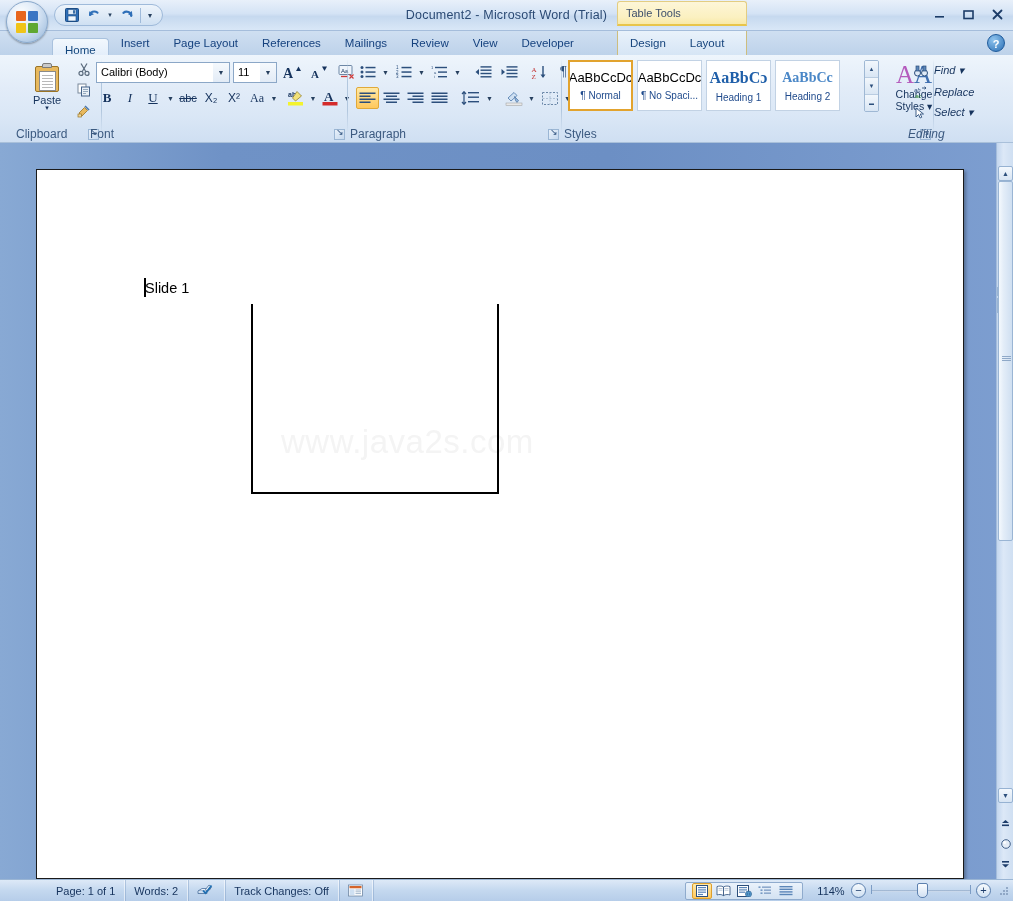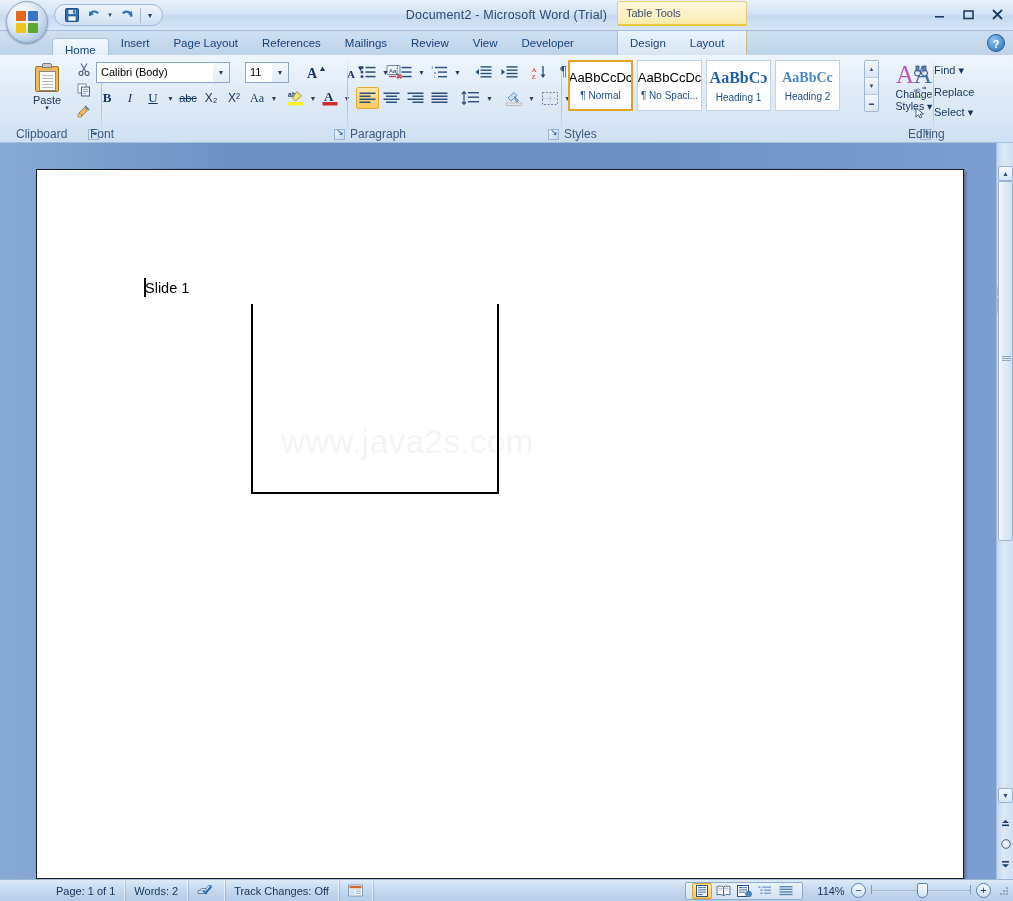--- a/index.html
+++ b/index.html
@@ -135,21 +135,21 @@
              border:1px solid #8a8a8a; }
   .cb-page:before { content:""; position:absolute; left:2px; top:3px; width:11px; height:1px; background:#b9b9b9;
              box-shadow: 0 3px 0 #b9b9b9, 0 6px 0 #b9b9b9, 0 9px 0 #b9b9b9, 0 12px 0 #b9b9b9; }
   .paste-lbl { font-size: 11px; margin-top: 1px; }
   .paste-arrow { font-size: 7px; line-height: 6px; margin-top: -1px; }
   .cb-smalls { position: absolute; left: 56px; top: 3px; width: 26px; }
   .cb-small { width: 24px; height: 20px; margin-bottom: 1px; }
 
   
   #g-font { left: 90px; width: 258px; }
-  .fontrow1 { position: absolute; left: 6px; top: 5px; display: flex; align-items: center; gap: 15px; justify-content: space-between; }
+  .fontrow1 { position: absolute; left: 6px; top: 5px; display: flex; align-items: center; gap: 3px; justify-content: space-between; }
   .fontrow2 { position: absolute; left: 6px; top: 31px; display: flex; align-items: center; gap: 1px; }
   .combo {
     height: 21px; background: #fff; border: 1px solid #8ba7c7;
     display: flex; align-items: center; padding-left: 4px; font-size: 11px; color: #000;
     position: relative; cursor: text;
   }
   .combo .carrow {
     position: absolute; right: 0; top: 0; width: 16px; height: 19px;
     display: flex; align-items: center; justify-content: center;
     font-size: 7px; color: #27405f; cursor: pointer;
@@ -193,21 +193,21 @@
   .change-styles {
     position: absolute; left: 322px; top: 3px; width: 56px; height: 62px;
     display: flex; flex-direction: column; align-items: center; cursor: pointer;
     border: 1px solid transparent; border-radius: 2px; padding-top: 2px;
   }
   .cs-ico { font-family: "Liberation Serif", serif; font-size: 25px; line-height: 26px; color: #3f6fb0; }
   .cs-ico .pink { color: #b45bbd; }
   .cs-lbl { font-size: 10.5px; line-height: 12px; text-align: center; }
 
   
-  #g-editing { left: 908px; width: 77px; }
+  #g-editing { left: 908px; width: 77px; font-style: italic; }
   .ebtn {
     width: 70px; height: 21px; display: flex; align-items: center; gap: 4px;
     padding-left: 2px; cursor: pointer; border: 1px solid transparent; border-radius: 2px;
     font-size: 11px; color: #16335d;
   }
   .ebtn .eico { width: 16px; text-align: center; font-size: 11px; }
   .editing-list { position: absolute; left: 3px; top: 4px; }
 
   
   .docarea {

